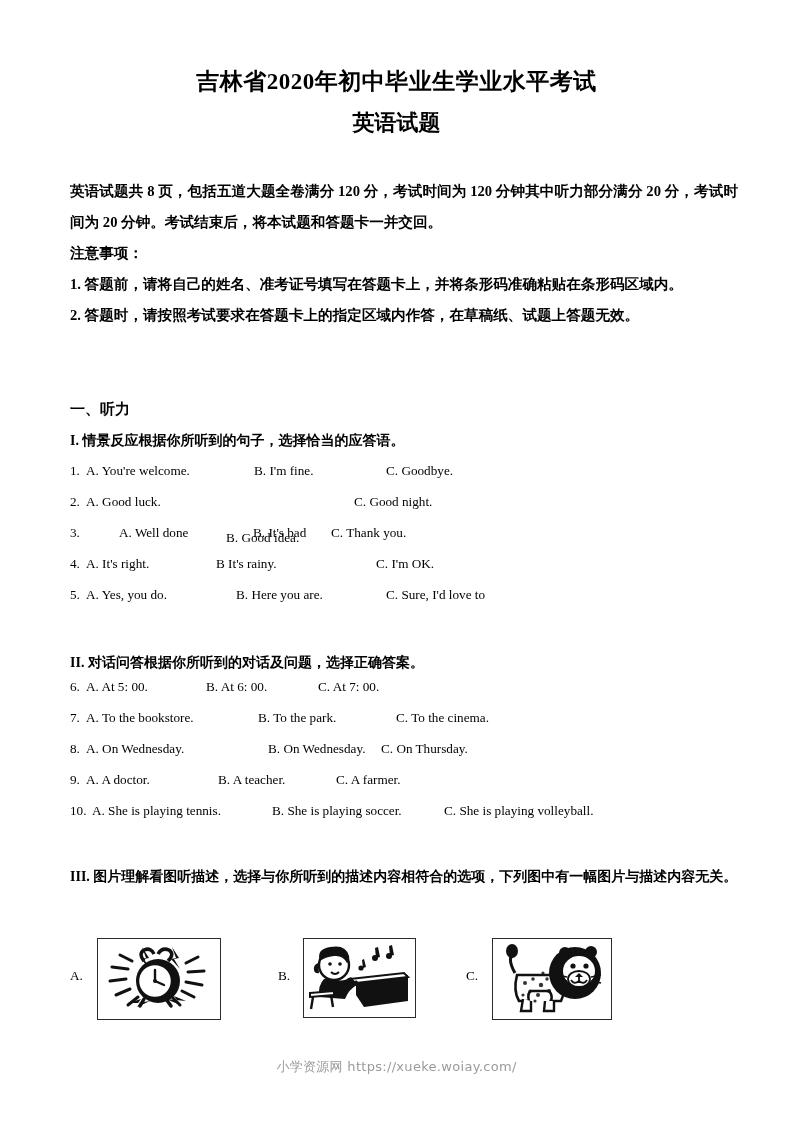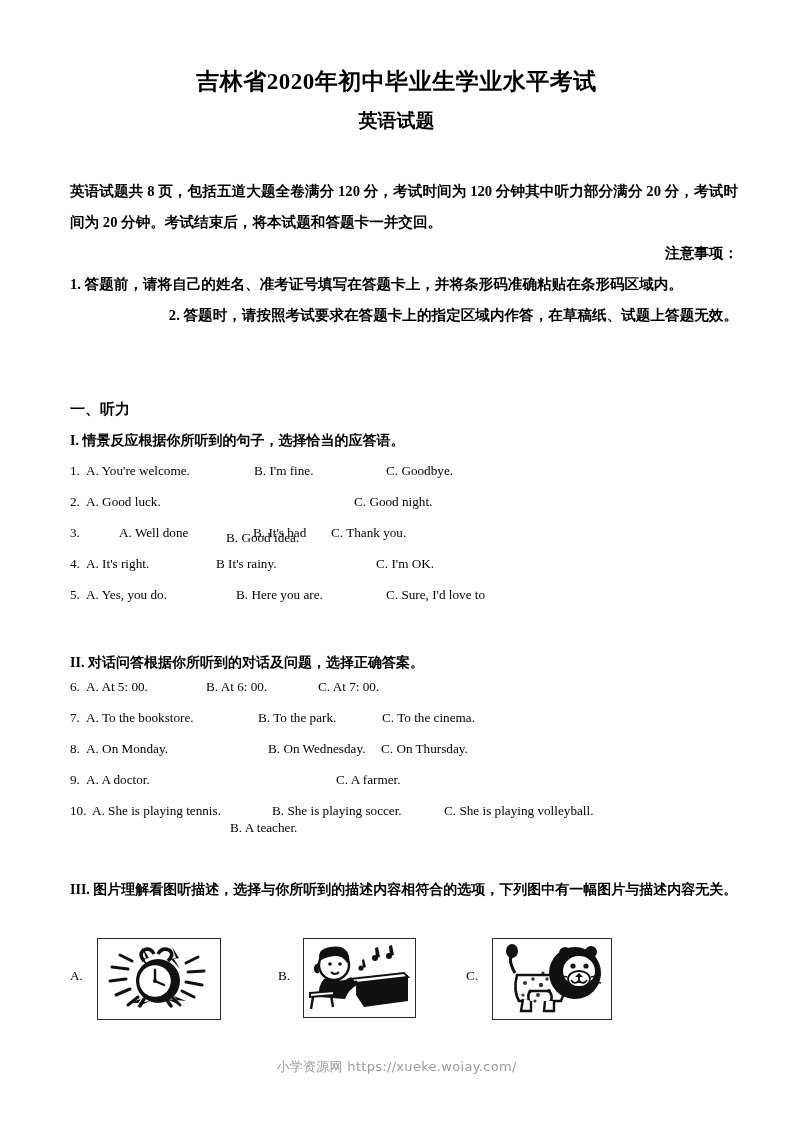--- a/index.html
+++ b/index.html
@@ -31,40 +31,40 @@
     font-size: 23px;
     font-weight: bold;
     letter-spacing: 0.5px;
     font-family: "Liberation Serif", "DejaVu Serif", serif;
   }
   .title-sub {
     position: absolute;
     left: 0; top: 108px;
     width: 793px;
     text-align: center;
-    font-size: 19px;
+    font-size: 22px;
     font-weight: bold;
   }
 
   
   .intro {
     position: absolute;
     left: 70px;
     top: 176px;
     width: 668px;
   }
   .intro p {
     margin: 0;
     font-size: 14.6px;
     font-weight: bold;
     line-height: 31px;
     text-align: justify;
     text-justify: inter-character;
   }
-  .intro p.nojust { text-align: right; }
+  .intro p.nojust { text-align: left; }
 
   
   .sec-head {
     position: absolute;
     left: 70px;
     font-size: 15px;
     font-weight: bold;
     white-space: nowrap;
   }
   .part-head {
@@ -193,43 +193,43 @@
       <div class="qrow" style="top: 679px;">
         <span class="opt" style="left: 0px;">6. </span>
         <span class="opt" style="left: 16px;">A. At 5: 00.</span>
         <span class="opt" style="left: 136px;">B. At 6: 00.</span>
         <span class="opt" style="left: 248px;">C. At 7: 00.</span>
       </div>
       <div class="qrow" style="top: 710px;">
         <span class="opt" style="left: 0px;">7. </span>
         <span class="opt" style="left: 16px;">A. To the bookstore.</span>
         <span class="opt" style="left: 188px;">B. To the park.</span>
-        <span class="opt" style="left: 312px;">C. To the cinema.</span>
+        <span class="opt" style="left: 326px;">C. To the cinema.</span>
       </div>
       <div class="qrow" style="top: 741px;">
         <span class="opt" style="left: 0px;">8. </span>
-        <span class="opt" style="left: 16px;">A. On Monday.</span>
+        <span class="opt" style="left: 16px;">A. On Wednesday.</span>
         <span class="opt" style="left: 156px; margin-left: 42px;">B. On Wednesday.</span>
         <span class="opt" style="left: 311px;">C. On Thursday.</span>
       </div>
       <div class="qrow" style="top: 772px;">
         <span class="opt" style="left: 0px;">9. </span>
         <span class="opt" style="left: 16px; text-align: right;">A. A doctor.</span>
-        <span class="opt" style="left: 160px; margin-top: 48px;">B. A teacher.</span>
+        <span class="opt" style="left: 148px;">B. A teacher.</span>
         <span class="opt" style="left: 266px;">C. A farmer.</span>
       </div>
       <div class="qrow" style="top: 803px;">
         <span class="opt" style="left: 0px;">10. </span>
         <span class="opt" style="left: 22px;">A. She is playing tennis.</span>
         <span class="opt" style="left: 202px;">B. She is playing soccer.</span>
         <span class="opt" style="left: 374px;">C. She is playing volleyball.</span>
       </div>
     </div>
 
-  <div class="part-head" style="top:862px;margin-top:13px;">
+  <div class="part-head" style="top:862px;">
     <span class="rn">III.</span>&nbsp;<span>图片理解看图听描述，选择与你所听到的描述内容相符合的选项，下列图中有一幅图片与描述内容无关。</span>
   </div>
 
   <div class="pic-row">
 
     <span class="pic-label" style="left:70px;">A.</span>
     <div class="pic-box" style="left:97px; width:122px; height:80px;">
       <span>
         <svg width="120" height="78" viewBox="0 0 120 78">
           <g stroke="#111" stroke-width="3" fill="none" stroke-linecap="round">

